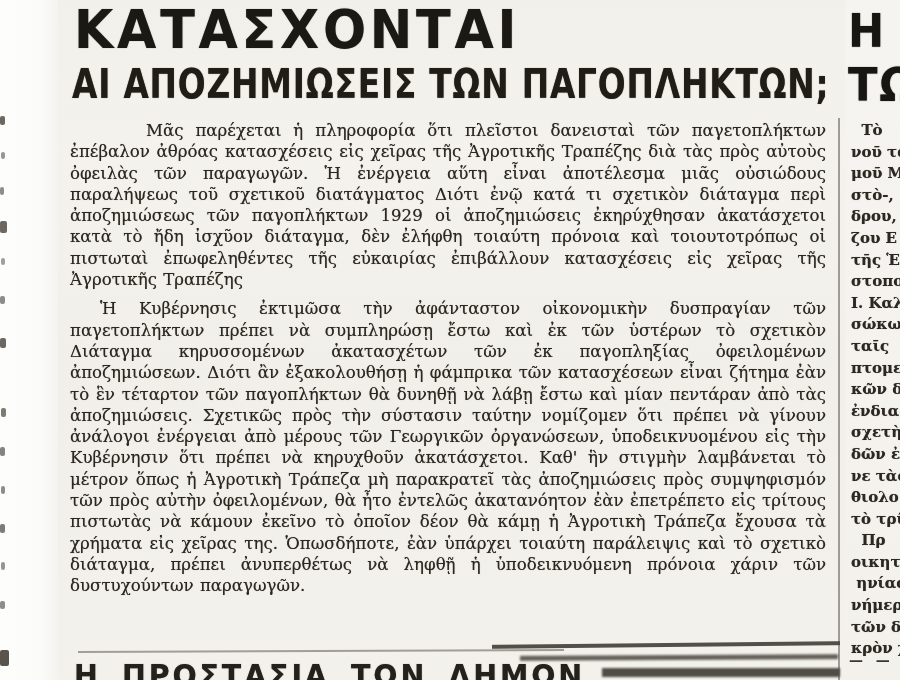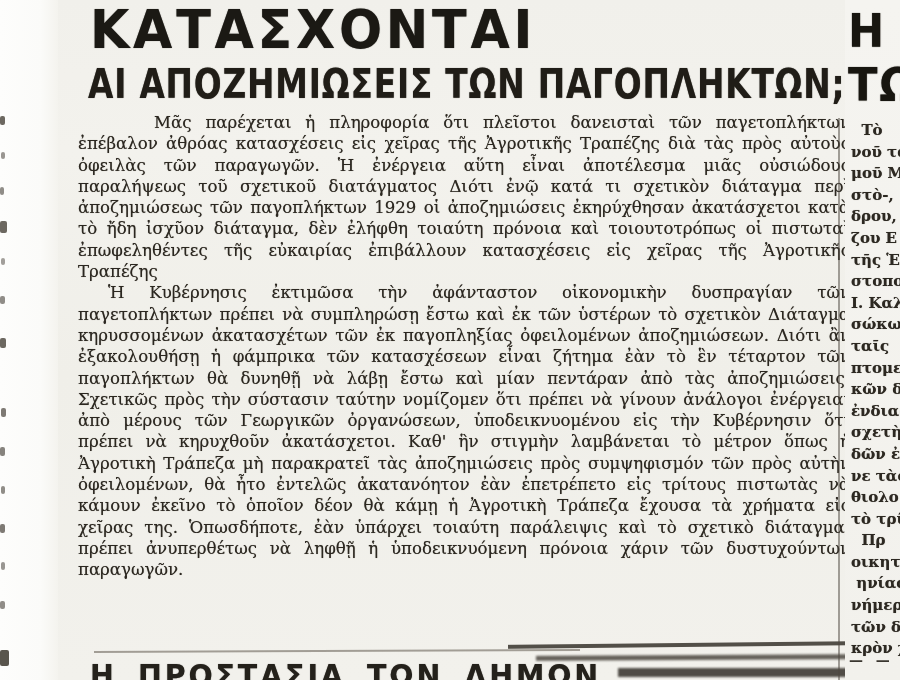--- a/index.html
+++ b/index.html
@@ -10,42 +10,42 @@
   }
   .paper{
     position:absolute;left:58px;top:0;width:842px;height:680px;
     background:linear-gradient(180deg,#f1f0eb 0%,#f3f2ed 22%,#f0efe9 55%,#f2f1ec 100%);
   }
   .left-margin{
     position:absolute;left:0;top:0;width:58px;height:680px;
     background:linear-gradient(90deg,#fdfdfc 0%,#fbfbf9 70%,#f4f3ee 100%);
   }
   
-  .main-col{position:absolute;left:78px;top:0;width:772px;height:680px;}
+  .main-col{position:absolute;left:62px;top:0;width:772px;height:680px;}
   .headline-main{
     margin:0;position:absolute;left:12px;top:2px;
     font-family:"DejaVu Sans", sans-serif;font-weight:bold;
     font-size:54px;line-height:56px;letter-spacing:4px;color:#1b1914;
     transform:scaleX(0.94);transform-origin:left top;white-space:nowrap;
     text-shadow:0 0 1px rgba(25,22,16,.6);
   }
   .headline-sub{
     margin:0;position:absolute;left:10px;top:62px;
     font-family:"DejaVu Sans", sans-serif;font-weight:bold;
     font-size:41px;line-height:44px;letter-spacing:1px;color:#201d17;
     transform:scaleX(0.80);transform-origin:left top;white-space:nowrap;
     text-shadow:0 0 1px rgba(25,22,16,.65);
   }
   .article-body{
     position:absolute;left:0;top:112px;width:772px;
     font-size:16.6px;line-height:21.3px;color:#2b2720;
     text-align:justify;text-shadow:0 0 .7px rgba(40,35,25,.55);
     word-spacing:1px;
   }
-  .article-body p{margin:0;}
+  .article-body p{margin:8px;}
   .p1{text-indent:76px;}
   .p2{text-indent:30px;margin-top:5px;}
   
   .rule-thin{
     position:absolute;left:16px;top:650px;width:486px;height:2px;
     background:#8d8880;transform:rotate(-0.25deg);opacity:.8;
   }
   .smudge-1{
     position:absolute;left:430px;top:643px;width:348px;height:4px;
     background:#37332c;filter:blur(.7px);transform:rotate(-0.6deg);opacity:.85;

